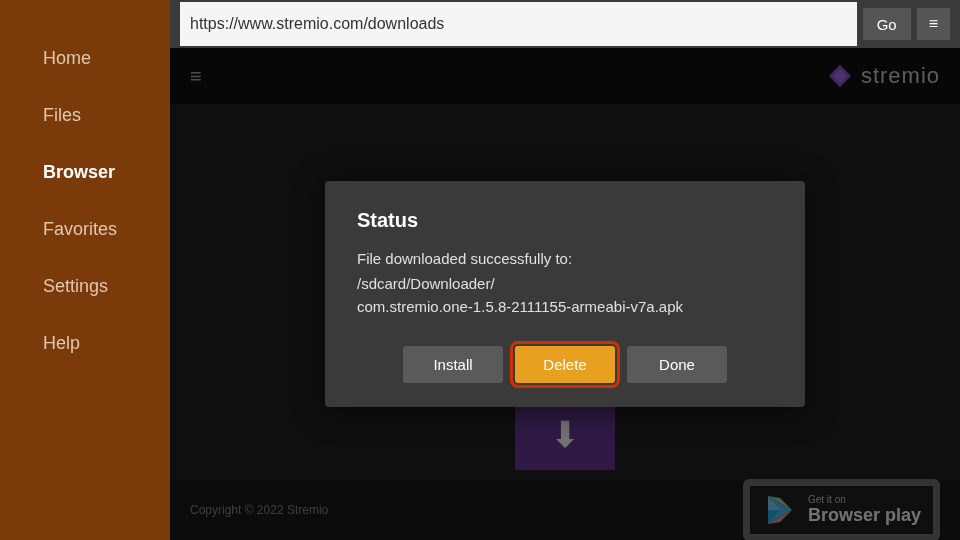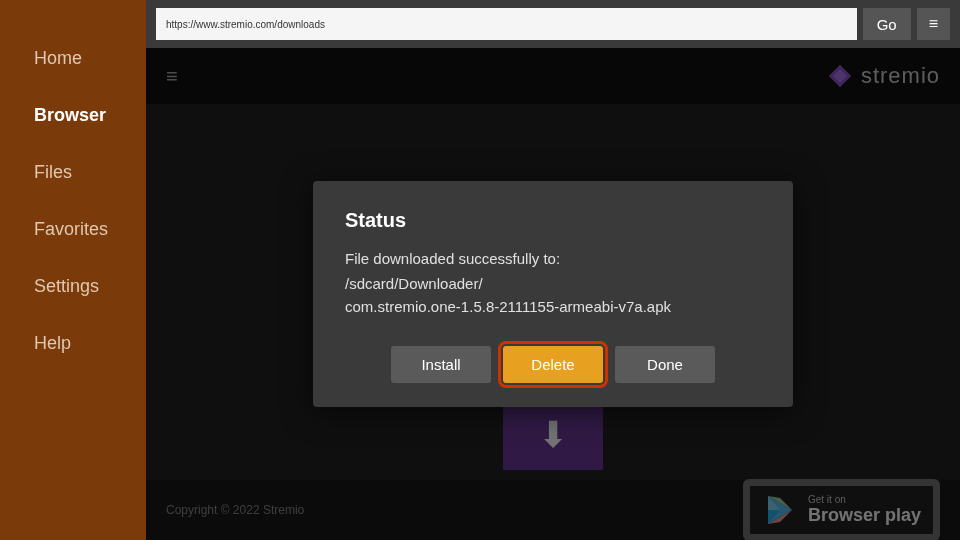--- a/index.html
+++ b/index.html
@@ -7,26 +7,26 @@
       width: 960px;
       height: 540px;
       overflow: hidden;
       font-family: Arial, sans-serif;
       display: flex;
       background: #1a1a1a;
     }
 
     
     .sidebar {
-      width: 146px;
+      width: 170px;
       height: 540px;
       background: #7a3a0a;
       display: flex;
       flex-direction: column;
-      padding: 30px 4px;
+      padding: 30px 13px;
       flex-shrink: 0;
     }
     .sidebar-item {
       padding: 18px 30px;
       color: #e0c8b0;
       font-size: 18px;
       cursor: pointer;
     }
     .sidebar-item.active {
       color: #ffffff;
@@ -49,23 +49,23 @@
       background: #3a3a3a;
       padding: 8px 10px;
       gap: 6px;
       height: 48px;
     }
     .address-input {
       flex: 1;
       background: #f5f5f5;
       border: none;
       padding: 14px 10px;
-      font-size: 10px;
+      font-size: 16px;
       color: #333;
-      height: 32px;
+      height: 44px;
       outline: none;
     }
     .go-button {
       background: #555;
       color: #fff;
       border: none;
       padding: 6px 14px;
       font-size: 15px;
       cursor: pointer;
       height: 32px;
@@ -248,25 +248,25 @@
       outline-offset: 2px;
     }
   </style>
 </head>
 <body>
 
 <div class="sidebar">
   <div class="sidebar-item">
     <span>Home</span>
   </div>
+  <div class="sidebar-item">
+    <span>Files</span>
+  </div>
   <div class="sidebar-item active">
     <span>Browser</span>
-  </div>
-  <div class="sidebar-item">
-    <span>Files</span>
   </div>
   <div class="sidebar-item">
     <span>Favorites</span>
   </div>
   <div class="sidebar-item">
     <span>Settings</span>
   </div>
   <div class="sidebar-item">
     <span>Help</span>
   </div>

